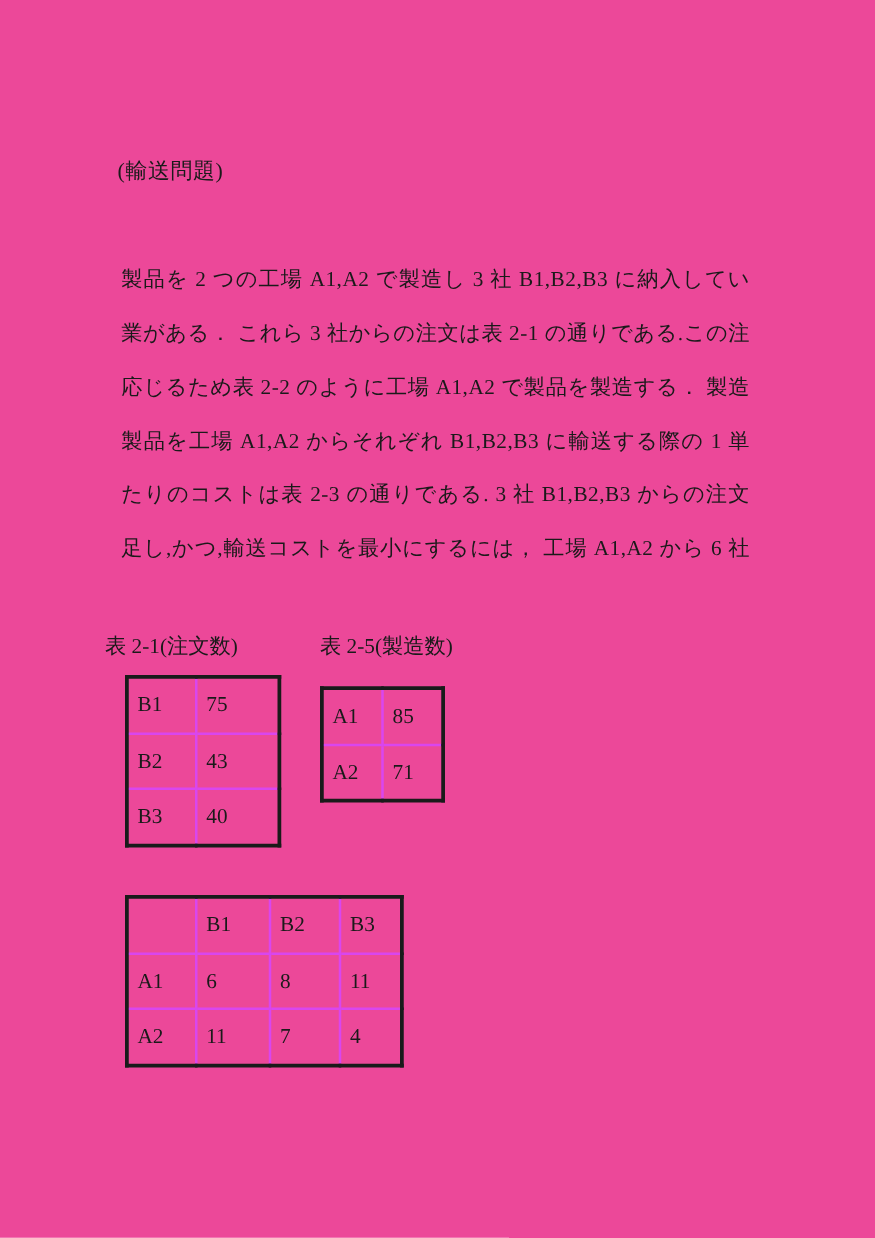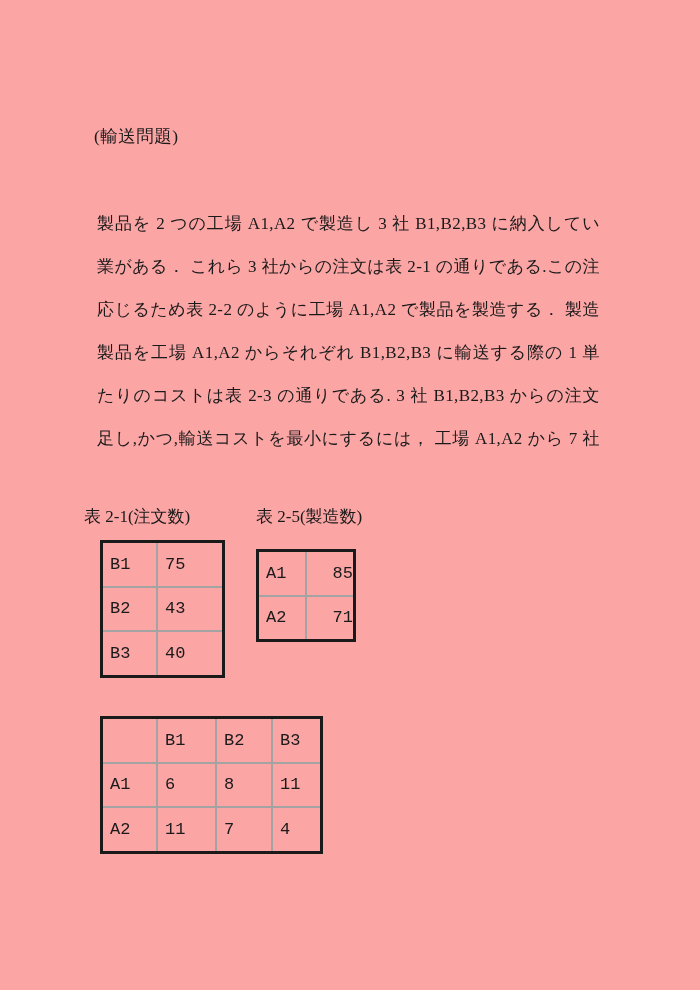--- a/index.html
+++ b/index.html
@@ -5,21 +5,21 @@
   html, body { margin: 0; padding: 0; }
   body {
     width: 700px; height: 990px;
     background: #ffffff;
     font-family: "Liberation Serif", "DejaVu Serif", serif;
     color: #1a1a1a;
   }
   .page {
     position: relative;
     width: 700px; height: 990px;
-    background: #fca5a5;
+    background: #ec4899;
     overflow: hidden;
   }
   .doc-title {
     position: absolute;
     left: 94px; top: 123px;
     font-size: 17.5px;
     line-height: 26px;
     letter-spacing: 0.5px;
     white-space: nowrap;
   }
@@ -50,55 +50,54 @@
   #caption-t1 { left: 84px;  top: 505px; }
   #caption-t2 { left: 256px; top: 505px; }
   #caption-t3 { left: 96px;  top: 684px; }
   table.doc-table {
     position: absolute;
     border-collapse: collapse;
     table-layout: fixed;
     border: 3px solid #1a1a1a;
   }
   table.doc-table td {
-    border: 2px solid #a3a3a3;
+    border: 2px solid #d946ef;
     padding: 0 0 0 7px;
     vertical-align: middle;
     font-size: 17px;
     height: 42.5px;
     overflow: hidden;
     white-space: nowrap;
-    font-family: Liberation Mono, monospace;
   }
   #table-t1 { left: 100px; top: 540px; }
   #table-t1 .c0 { width: 46px; }
   #table-t1 .c1 { width: 57px; }
   #table-t2 { left: 256px; top: 549px; }
   #table-t2 .c0 { width: 39px; }
-  #table-t2 .c1 { width: 39px; text-align: right; }
+  #table-t2 .c1 { width: 39px; }
   #table-t3 { left: 100px; top: 716px; }
   #table-t3 .c0 { width: 46px; }
   #table-t3 .c1 { width: 50px; }
   #table-t3 .c2 { width: 47px; }
   #table-t3 .c3 { width: 40px; }
 </style>
 </head>
 <body>
 
 <div class="page">
 
   <div class="doc-title">(輸送問題)</div>
 
   <div class="paragraph">
     <div class="jline">製品を 2 つの工場 A1,A2 で製造し 3 社 B1,B2,B3 に納入している企</div>
     <div class="jline">業がある． これら 3 社からの注文は表 2-1 の通りである.この注文に</div>
     <div class="jline">応じるため表 2-2 のように工場 A1,A2 で製品を製造する． 製造した</div>
     <div class="jline">製品を工場 A1,A2 からそれぞれ B1,B2,B3 に輸送する際の 1 単位当</div>
     <div class="jline">たりのコストは表 2-3 の通りである. 3 社 B1,B2,B3 からの注文を充</div>
-    <div class="jline">足し,かつ,輸送コストを最小にするには， 工場 A1,A2 から 7 社</div>
+    <div class="jline">足し,かつ,輸送コストを最小にするには， 工場 A1,A2 から 6 社</div>
   </div>
 
   <div id="caption-t1" class="tbl-caption">表 2-1(注文数)</div>
 
   <div id="caption-t2" class="tbl-caption">表 2-5(製造数)</div>
 
   <table id="table-t1" class="doc-table">
     <tbody>
       <tr>
         <td class="c0">B1</td>

